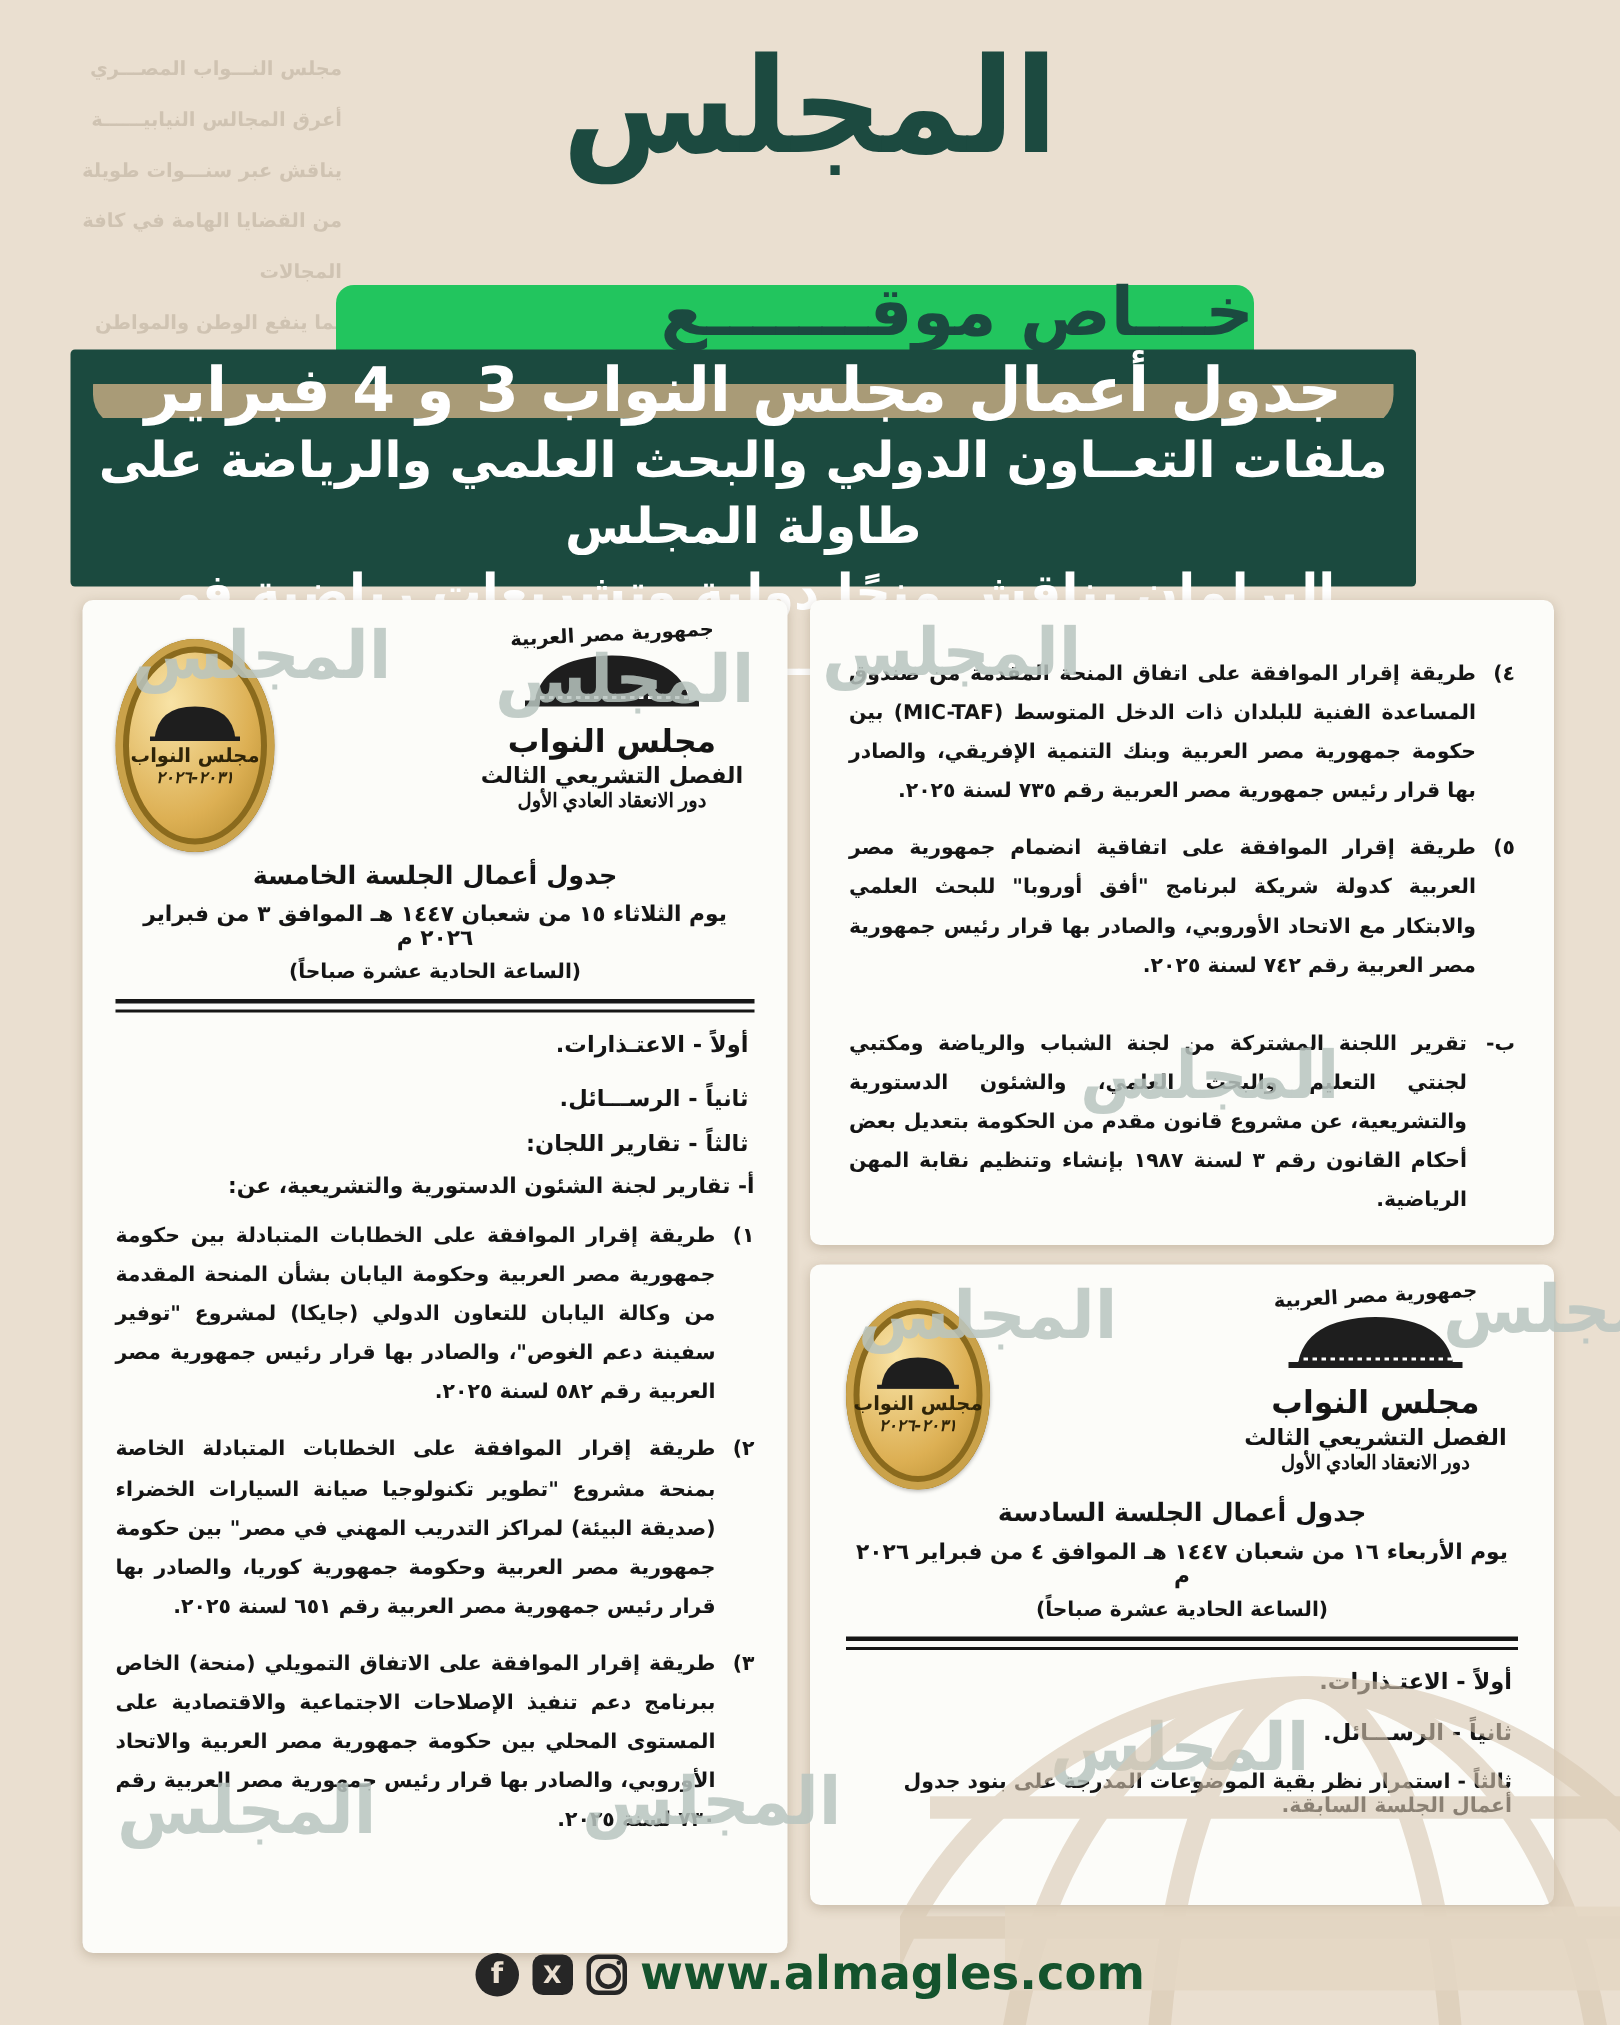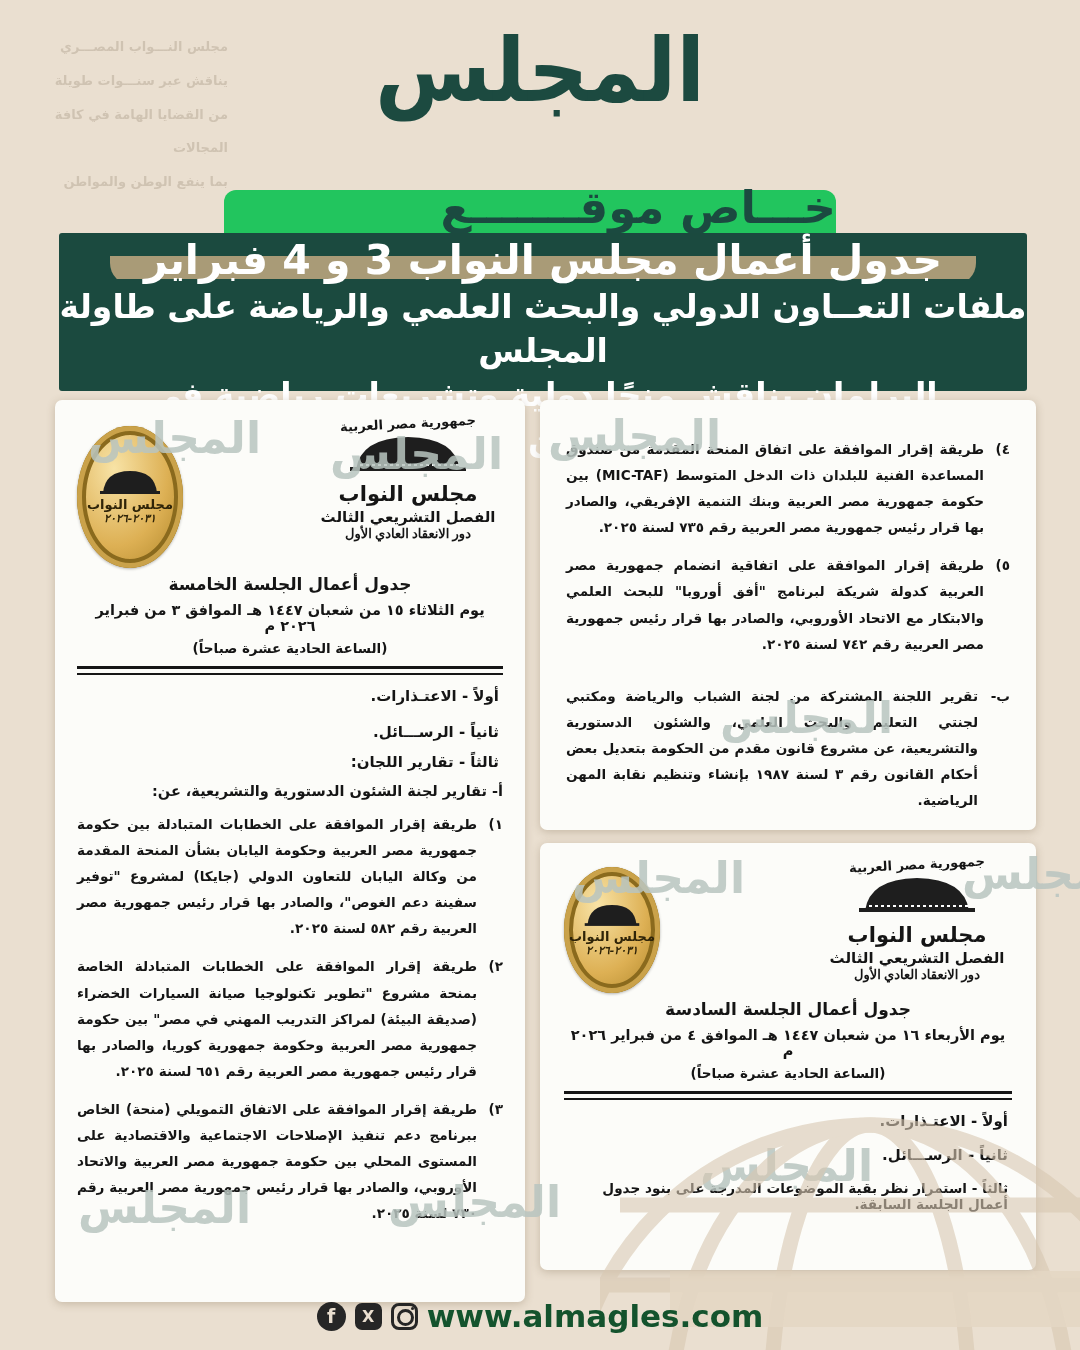--- a/index.html
+++ b/index.html
@@ -30,23 +30,23 @@
   }
   .special-banner{
     position:absolute;top:142px;left:224px;width:612px;height:87px;
     background:#22c55e;border-radius:12px;display:flex;align-items:center;
     justify-content:center;z-index:2;margin-top:48px;
   }
   .special-banner span{
     color:#1b4a40;font-size:45px;font-weight:900;letter-spacing:1px;
   }
   .green-band{
-    position:absolute;top:233px;left:47px;width:968px;height:158px;
+    position:absolute;top:233px;left:47px;width:897px;height:158px;
     background:#1b4a3f;color:#fff;text-align:center;z-index:2;
-    border-radius:3px;padding-top:2px;box-sizing:border-box;margin-left:12px;
+    border-radius:3px;padding-top:2px;box-sizing:border-box;
   }
   .hero-title{
     display:inline-block;font-size:41px;font-weight:900;line-height:1.22;
     background:linear-gradient(to bottom,transparent 42%,#a99b77 42%,#a99b77 88%,transparent 88%);
     padding:0 34px;border-radius:22px;
   }
   .hero-sub{font-size:33px;font-weight:900;line-height:1.33;}
   
   .doc{
     position:absolute;background:#fcfcf9;border-radius:7px;
@@ -91,20 +91,21 @@
   .ig{width:27px;height:27px;border-radius:8px;border:3px solid #262626;position:relative;}
   .ig::before{content:"";width:11px;height:11px;border:3px solid #262626;border-radius:50%;position:absolute;top:3px;left:3px;}
   .ig::after{content:"";width:3px;height:3px;background:#262626;border-radius:50%;position:absolute;top:1px;right:1px;}
   .url{font-size:31px;font-weight:700;color:#14532d;font-family:"DejaVu Sans",sans-serif;}
 </style>
 </head>
 <body>
 
 <div class="ghost-text">
   <div>مجلس النـــواب المصـــري</div>
+  <div>أعرق المجالس النيابيــــــة</div>
   <div>يناقش عبر سنـــوات طويلة</div>
   <div>من القضايا الهامة في كافة المجالات</div>
   <div>بما ينفع الوطن والمواطن</div>
 </div>
 
 <div class="logo-main">المجلس</div>
 
 <div class="special-banner">
   <span>خـــاص موقـــــــع المجلـــــس</span>
 </div>

